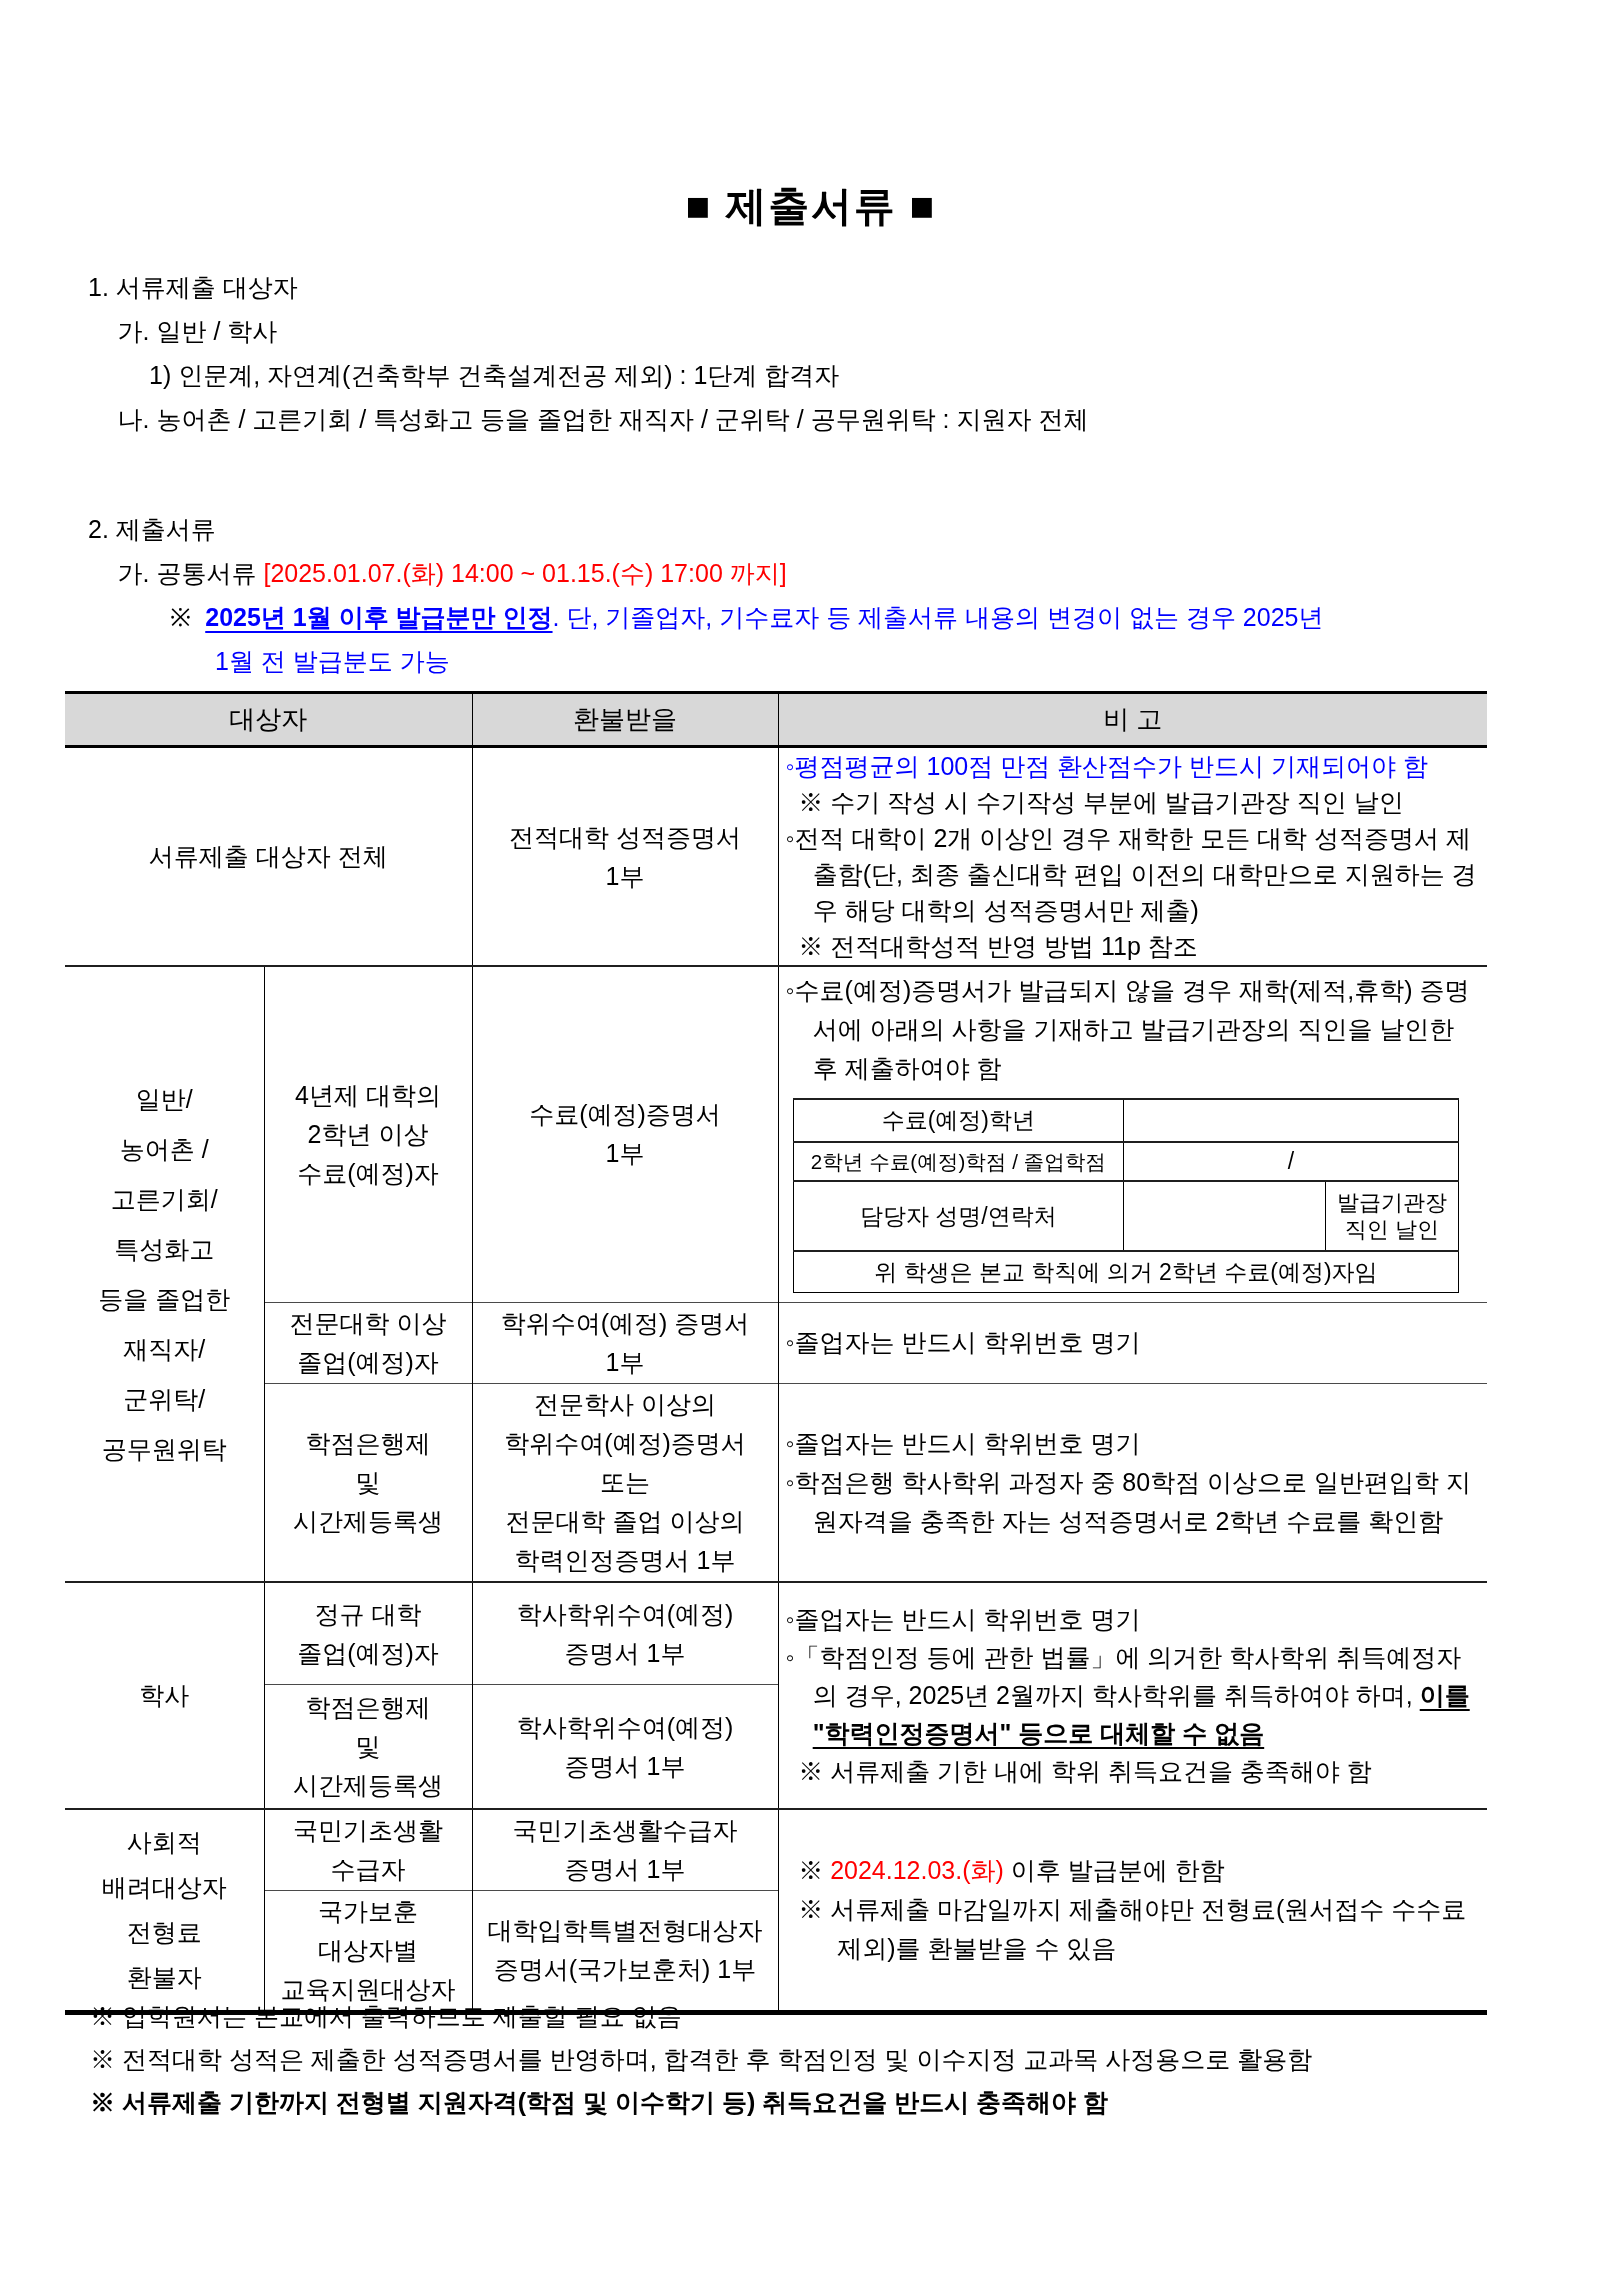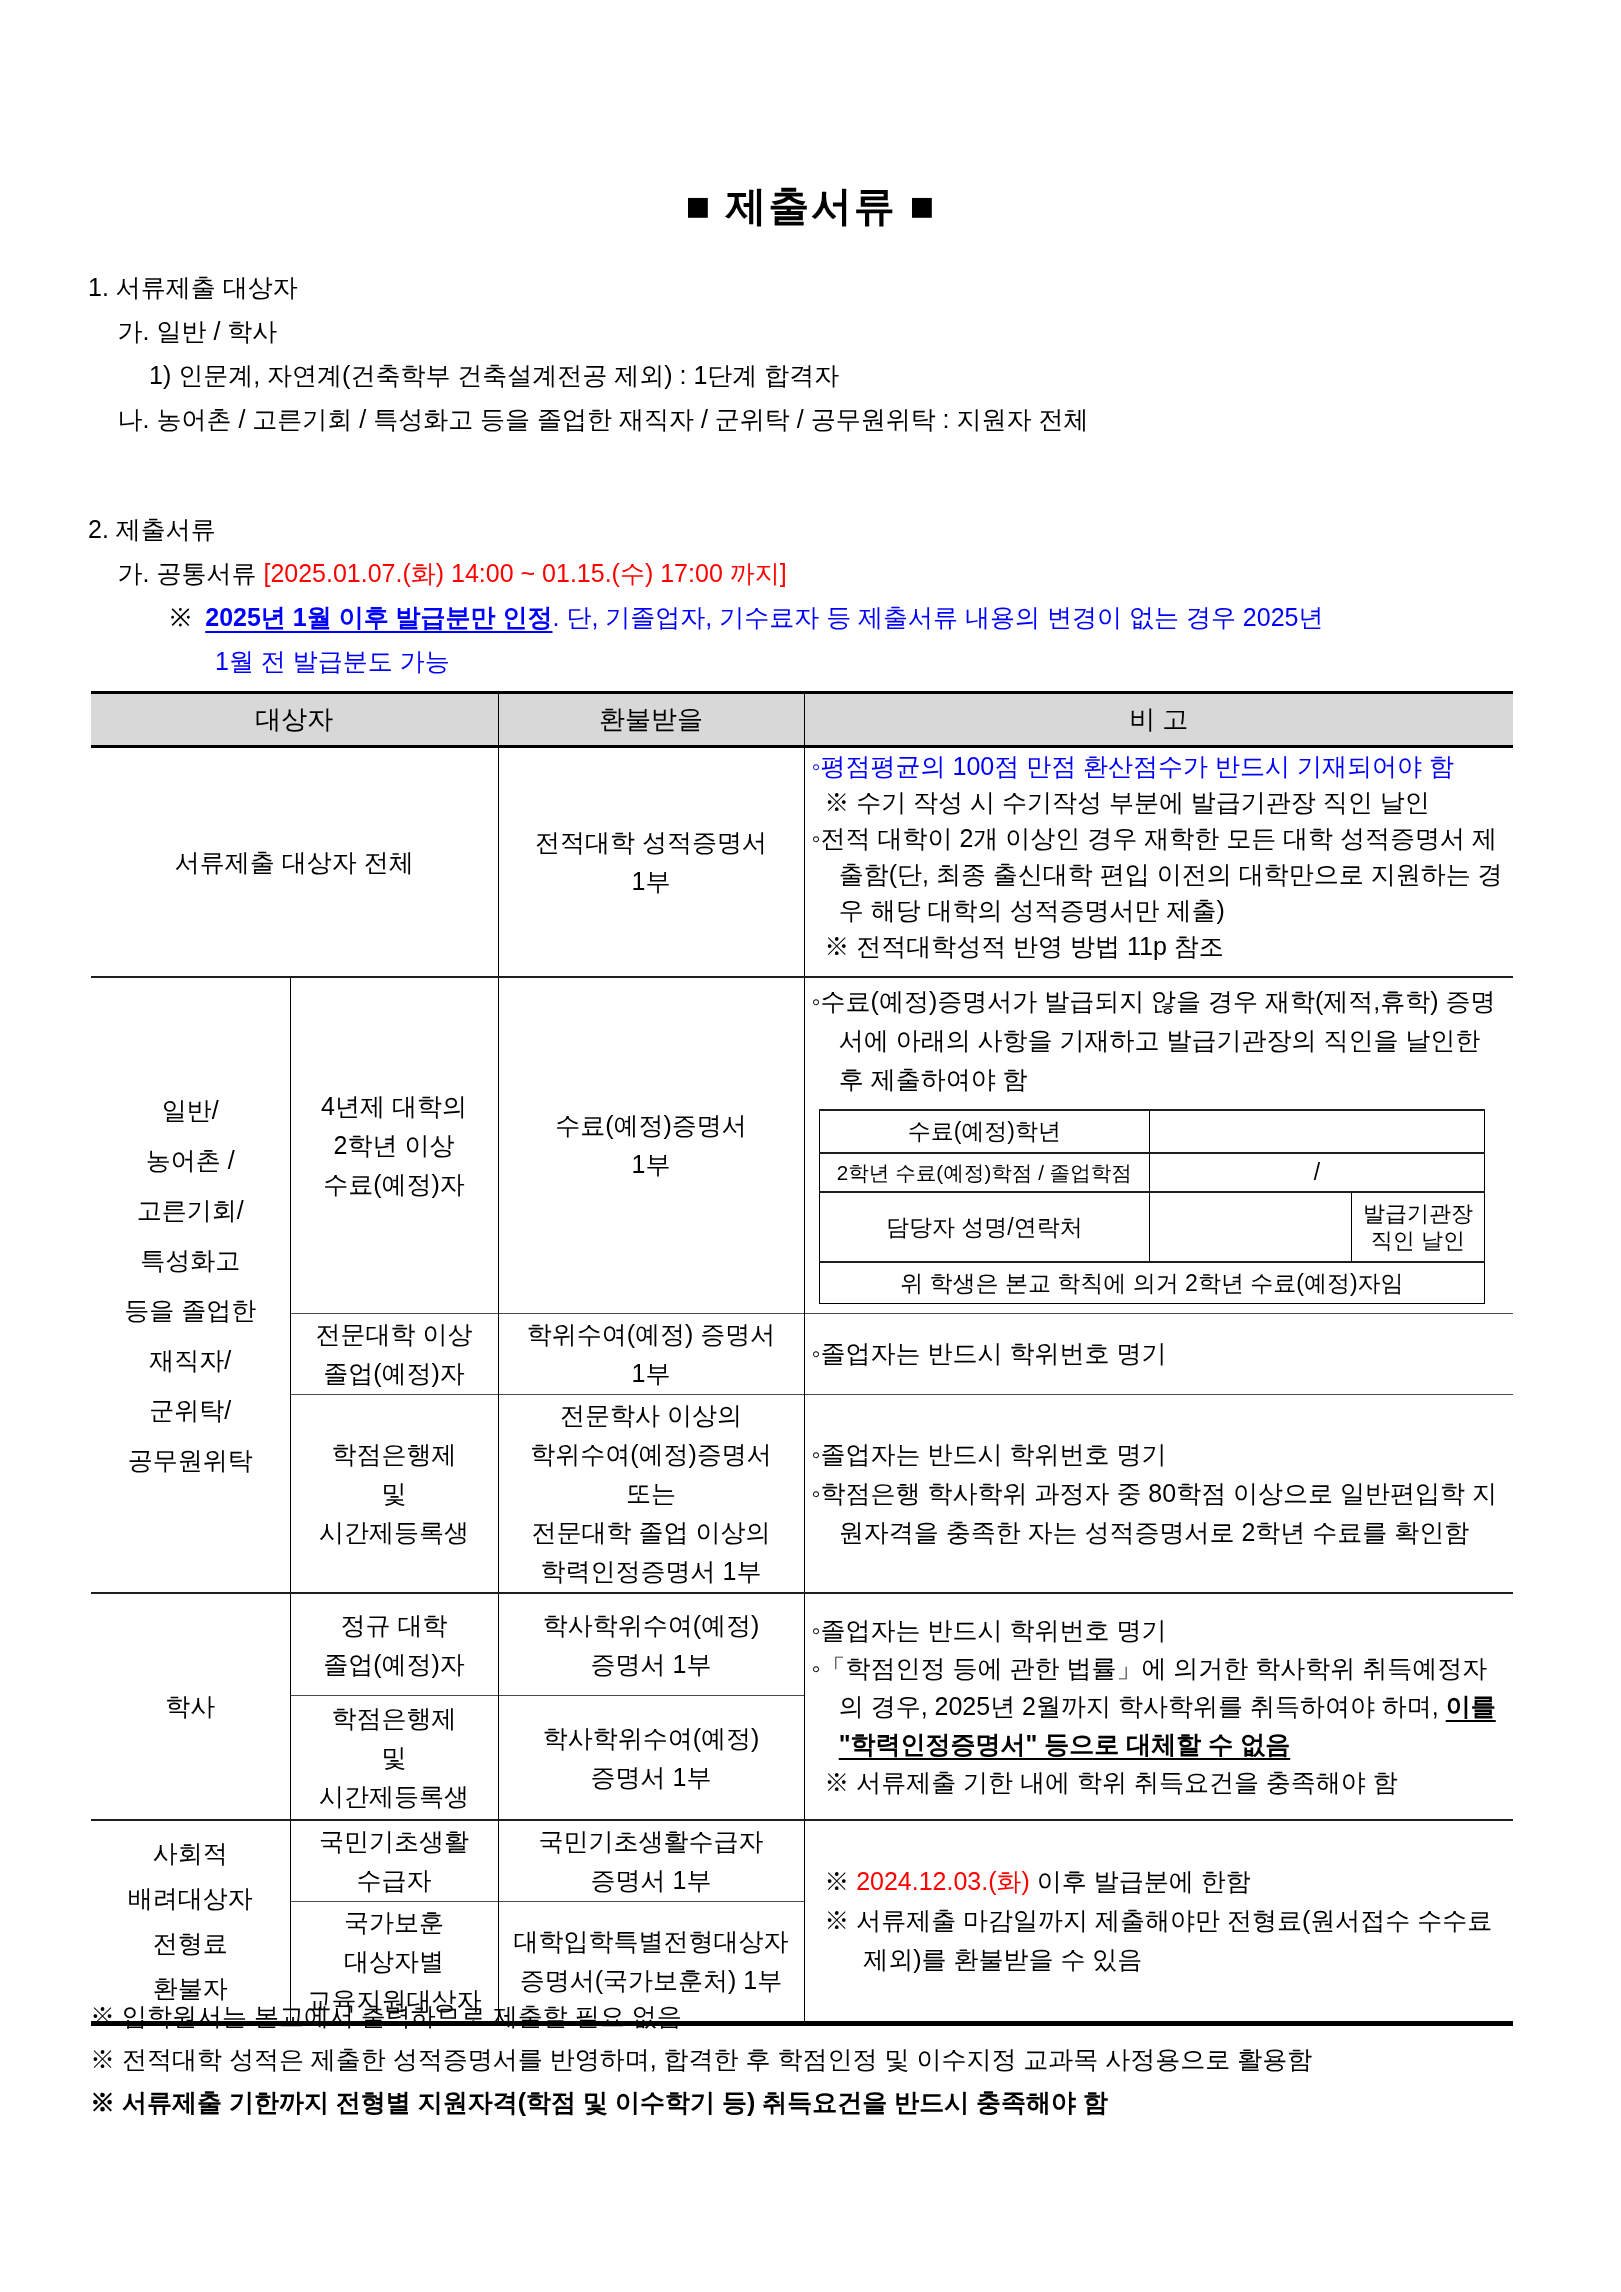--- a/index.html
+++ b/index.html
@@ -22,42 +22,42 @@
   .ind2 { padding-left:61px; }
   .bluenote { padding-left:82px; }
   .bluenote .marker { margin-right:14.3px; }
   .blueline2 { padding-left:127px; }
   .blue { color:#0000ff; }
   .red  { color:#ff0000; }
   .u { text-decoration:underline; text-underline-offset:5.4px;font-weight:bold; }
 
   
   table.doc {
-    position:absolute; top:691px; left:91px;
+    position:absolute; top:691px; left:65px;
     width:1422px; border-collapse:collapse; table-layout:fixed;
     border-top:3.6px solid #000; border-bottom:5.4px solid #000;
     font-size:25px;
   }
   table.doc th {
     background:#d8d8d8; font-weight:normal; font-size:26px;
     border-bottom:3.6px solid #000; text-align:center; vertical-align:middle;
   }
   table.doc th + th { border-left:1.8px solid #000; }
   table.doc td {
     border-left:1.8px solid #000; border-top:1.8px solid #4a4a4a;
     vertical-align:middle; overflow:hidden;
   }
   table.doc td.edge { border-left:none; }
   table.doc tr.gs td { border-top:2.7px solid #1f1f1f; }
   td.c { text-align:center; line-height:39px; }
   .ml { white-space:pre-line; }
   td.groupcell { line-height:50px; }
   td.groupcell.social { line-height:45px; }
   td.r { text-align:left; padding:3.6px 9px 3.6px 7.2px; line-height:39px; }
-  td.r.tight { line-height:36px; padding-top:0; padding-bottom:12px; }
+  td.r.tight { line-height:36px; padding-top:0; padding-bottom:1px; }
   td.r.mid { line-height:38px; }
   .n0 { padding-left:27px; text-indent:-27px; word-break:break-all; }
   .n1 { margin-left:12.5px; padding-left:39px; text-indent:-39px; word-break:break-all; }
 
   
   table.inner {
     border-collapse:collapse; table-layout:fixed; width:665px;
     margin:10.7px 0 5.4px 7.2px; font-size:23px;
   }
   table.inner td {

